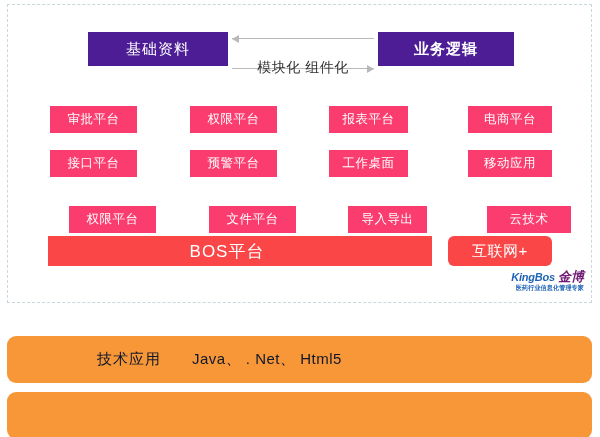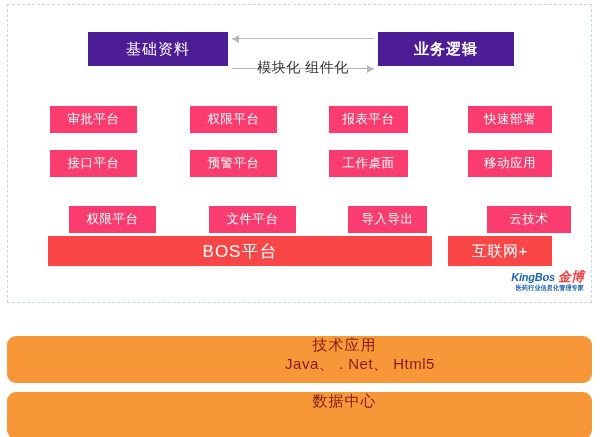--- a/index.html
+++ b/index.html
@@ -136,28 +136,28 @@
     color: #ffffff;
     display: flex;
     align-items: center;
     justify-content: center;
   }
   #bos-main-bar {
     left: 48px;
     width: 384px;
     font-size: 17px;
     letter-spacing: 1px;
-    flex-direction: column;
   }
   #bos-main-bar .seg-spacer { display: inline-block; width: 26px; }
   #internet-plus-bar {
     left: 448px;
     width: 104px;
     font-size: 15px;
     letter-spacing: 0.5px;
+    border-radius: 6px;
   }
 
   
   #kingbos-logo {
     position: absolute;
     left: 488px;
     top: 270px;
     width: 96px;
     text-align: right;
     line-height: 1;
@@ -167,21 +167,21 @@
     font-size: 11px;
     font-weight: bold;
     font-style: italic;
     color: #1f63b5;
     letter-spacing: -0.2px;
     white-space: nowrap;
   }
   #kingbos-cn {
     font-size: 13px;
     font-weight: bold;
-    color: #ef4444;
+    color: #701a75;
     letter-spacing: 0px;
     margin-left: 3px;
   }
   #kingbos-tagline {
     margin-top: 2px;
     font-size: 6px;
     font-weight: bold;
     color: #1f63b5;
     letter-spacing: 0.2px;
     white-space: nowrap;
@@ -189,26 +189,25 @@
     transform-origin: right center;
   }
 
   
   .orange-bar {
     position: absolute;
     left: 7px;
     width: 585px;
     background: #f79738;
     border-radius: 9px;
-    color: #7f1d1d;
+    color: #0f172a;
     display: flex;
     align-items: center;
     box-sizing: border-box;
     padding-left: 90px;
-    flex-direction: column;
   }
   #tech-bar { top: 336px; height: 47px; }
   #data-bar { top: 392px; height: 47px; }
   .orange-label {
     font-size: 15px;
     letter-spacing: 1px;
     white-space: nowrap;
   }
   .orange-value {
     font-size: 15px;
@@ -233,21 +232,21 @@
     <div id="arrow-label">模块化 组件化</div>
   </div>
 
   <div class="blue-box" id="box-business-logic">业务逻辑</div>
 </div>
 
 <div id="modules-grid">
   <div class="module-box mrow-0 mcol-0">审批平台</div>
   <div class="module-box mrow-0 mcol-1">权限平台</div>
   <div class="module-box mrow-0 mcol-2">报表平台</div>
-  <div class="module-box mrow-0 mcol-3">快速部署</div>
+  <div class="module-box mrow-0 mcol-3">电商平台</div>
 
   <div class="module-box mrow-1 mcol-0">接口平台</div>
   <div class="module-box mrow-1 mcol-1">预警平台</div>
   <div class="module-box mrow-1 mcol-2">工作桌面</div>
   <div class="module-box mrow-1 mcol-3">移动应用</div>
 
   <div class="module-box mrow-2 mcol-0">权限平台</div>
   <div class="module-box mrow-2 mcol-1">文件平台</div>
   <div class="module-box mrow-2 mcol-2">导入导出</div>
   <div class="module-box mrow-2 mcol-3">云技术</div>
@@ -267,14 +266,13 @@
   </div>
   <div id="kingbos-tagline">医药行业信息化管理专家</div>
 </div>
 
 <div class="orange-bar" id="tech-bar">
   <span class="orange-label">技术应用</span>
   <span class="orange-value">Java、  . Net、   Html5</span>
 </div>
 
 <div class="orange-bar" id="data-bar">
-  <span class="orange-label">数据中心</span>
 </div>
 
 </body></html>

